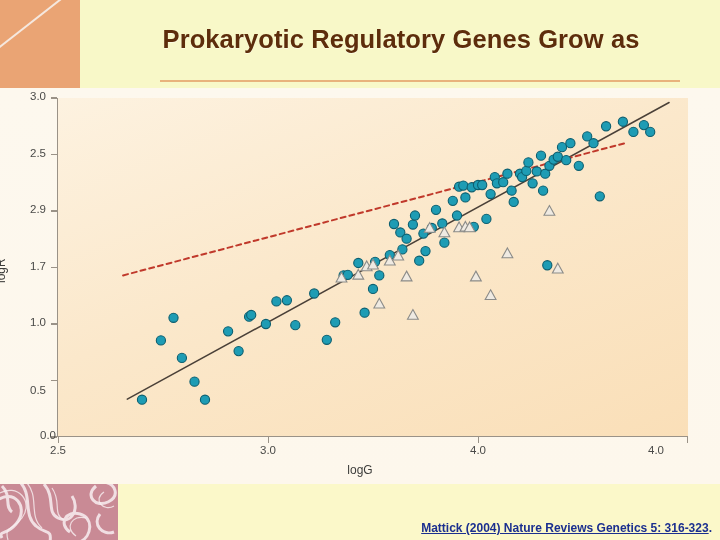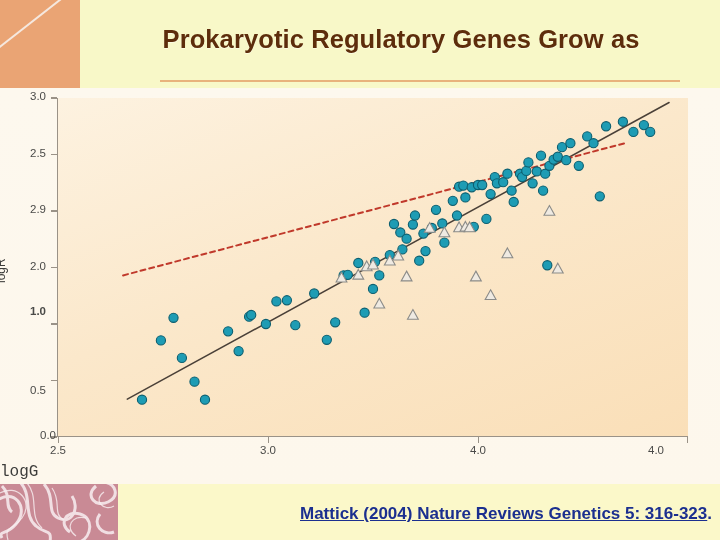--- a/index.html
+++ b/index.html
@@ -68,37 +68,37 @@
     position:absolute;width:40px;text-align:center;
     font-size:11.5px;color:#4a4a48;top:356px;
   }
   #ylabel{
     position:absolute;left:-6px;top:195px;
     font-size:12px;color:#3c3c3a;
     transform:rotate(-90deg);transform-origin:left top;
     white-space:nowrap;
   }
   #xlabel{
-    position:absolute;left:0;top:375px;width:720px;
-    font-size:16px;color:#3c3c3a;font-family:Liberation Mono, monospace;
+    position:absolute;left:0;top:375px;width:720px;text-align:center;
+    font-size:12px;color:#3c3c3a;
   }
 
   
   #footer{
     position:absolute;left:0;top:484px;width:720px;height:56px;
     background:#fbf8c9;
   }
   #deco{
     position:absolute;left:0;top:0;width:118px;height:56px;
     overflow:hidden;background:#f3e3e3;
   }
   #deco svg{display:block;}
   #citation{
-    position:absolute;right:8px;top:20px;
-    font-size:17px;color:#1b2f8f;font-weight:bold;
+    position:absolute;right:8px;top:37px;
+    font-size:12px;color:#1b2f8f;font-weight:bold;
     white-space:nowrap;
   }
   #citation .lnk{text-decoration:underline;}
   #citation .dot{text-decoration:none;color:#1b2f8f;}
 </style>
 </head>
 <body>
 
 <div id="slide">
 
@@ -226,23 +226,23 @@
     </div>
 
     <div id="yaxis"></div>
     <div id="xaxis"></div>
     <div id="ticks">
         <div class="ytick" style="top: 348.3px;"></div>
         <div class="ytlabel" style="top: 341px; left: 12px;">0.0</div>
         <div class="ytick" style="top: 291.8px;"></div>
         <div class="ytlabel" style="top: 296px; left: 2px;">0.5</div>
         <div class="ytick" style="top: 235.3px;"></div>
-        <div class="ytlabel" style="top: 217px; left: 2px; font-weight: bold;">1.0</div>
+        <div class="ytlabel" style="top: 228px; left: 2px;">1.0</div>
         <div class="ytick" style="top: 178.8px;"></div>
-        <div class="ytlabel" style="top: 171.5px; left: 2px;">2.0</div>
+        <div class="ytlabel" style="top: 171.5px; left: 2px;">1.7</div>
         <div class="ytick" style="top: 122.3px;"></div>
         <div class="ytlabel" style="top: 115px; left: 2px;">2.9</div>
         <div class="ytick" style="top: 65.8px;"></div>
         <div class="ytlabel" style="top: 58.5px; left: 2px;">2.5</div>
         <div class="ytick" style="top: 9.3px;"></div>
         <div class="ytlabel" style="top: 2px; left: 2px;">3.0</div>
         <div class="xtick" style="left: 58px;"></div>
         <div class="xtlabel" style="left: 38px;">2.5</div>
         <div class="xtick" style="left: 268px;"></div>
         <div class="xtlabel" style="left: 248px;">3.0</div>

